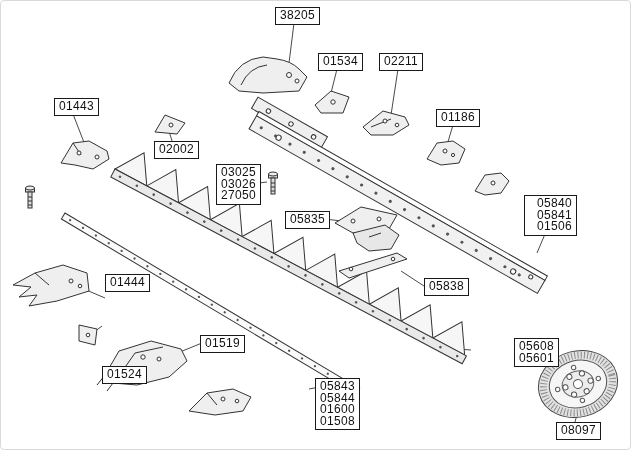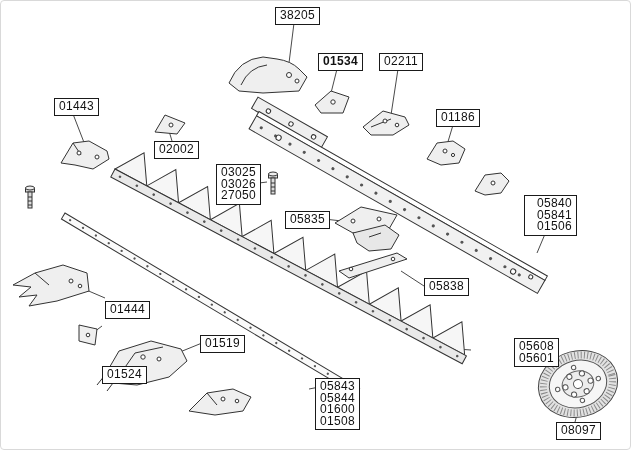--- a/index.html
+++ b/index.html
@@ -208,34 +208,34 @@
         <circle cx="0" cy="0" r="4.5" fill="#fff" stroke="#555"></circle>
         <circle cx="21" cy="0" r="2.2" fill="#fff" stroke="#555"></circle>
         <circle cx="-21" cy="0" r="2.2" fill="#fff" stroke="#555"></circle>
         <circle cx="0" cy="17" r="2.2" fill="#fff" stroke="#555"></circle>
         <circle cx="0" cy="-17" r="2.2" fill="#fff" stroke="#555"></circle>
       </g>
     </g>
   </svg>
 
   <div class="plabel" style="left:274px;top:6px;">38205</div>
-  <div class="plabel" style="left:317px;top:52px;font-weight:bold;">01534</div>
+  <div class="plabel" style="left:317px;top:52px;">01534</div>
   <div class="plabel" style="left:378px;top:52px;">02211</div>
   <div class="plabel" style="left:53px;top:97px;">01443</div>
   <div class="plabel" style="left:153px;top:140px;">02002</div>
   <div class="plabel" style="left:435px;top:108px;">01186</div>
   <div class="plabel" style="left:215px;top:163px;">03025
 03026
 27050</div>
   <div class="plabel" style="left:284px;top:210px;">05835</div>
   <div class="plabel" style="left:523px;top:194px;padding-left:12px;">05840
 05841
 01506</div>
   <div class="plabel" style="left:423px;top:277px;">05838</div>
-  <div class="plabel" style="left:104px;top:300px;">01444</div>
+  <div class="plabel" style="left:104px;top:273px;">01444</div>
   <div class="plabel" style="left:101px;top:317px;margin-top:48px;">01524</div>
   <div class="plabel" style="left:199px;top:334px;">01519</div>
   <div class="plabel" style="left:470px;top:337px;margin-left:43px;">05608
 05601</div>
   <div class="plabel" style="left:266px;top:377px;margin-left:48px;">05843
 05844
 01600
 01508</div>
   <div class="plabel" style="left:555px;top:421px;">08097</div>
 

